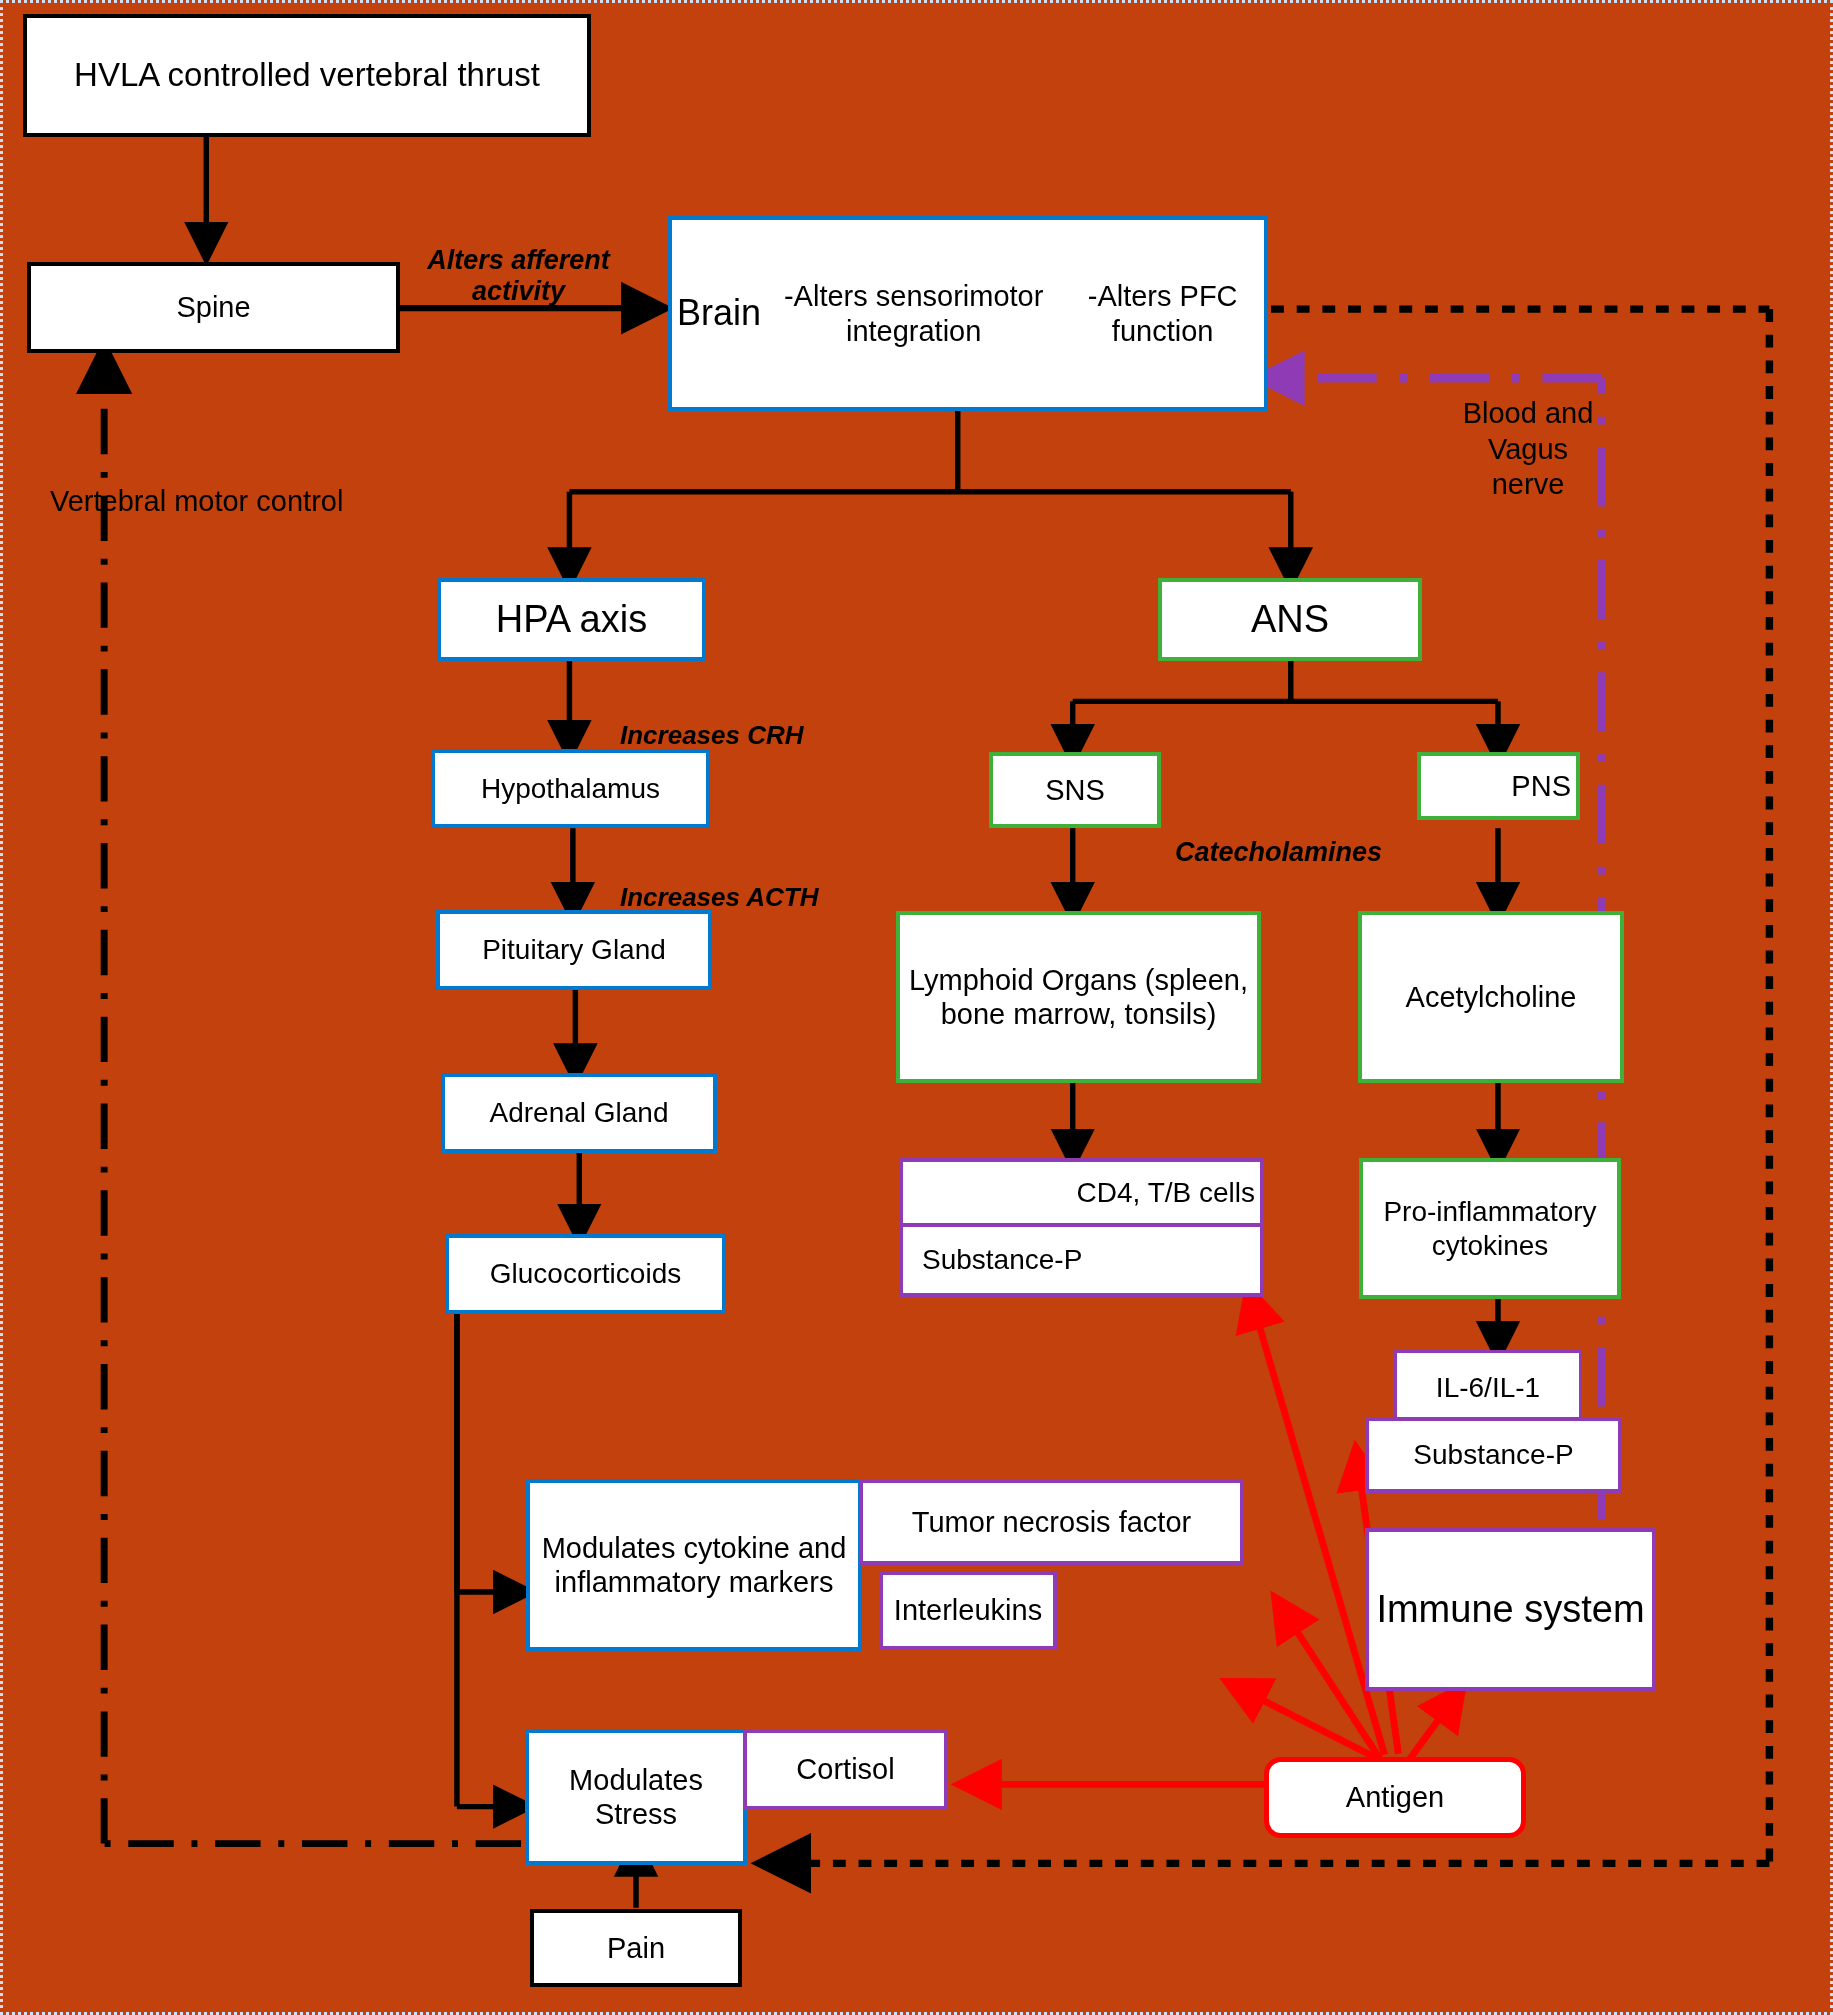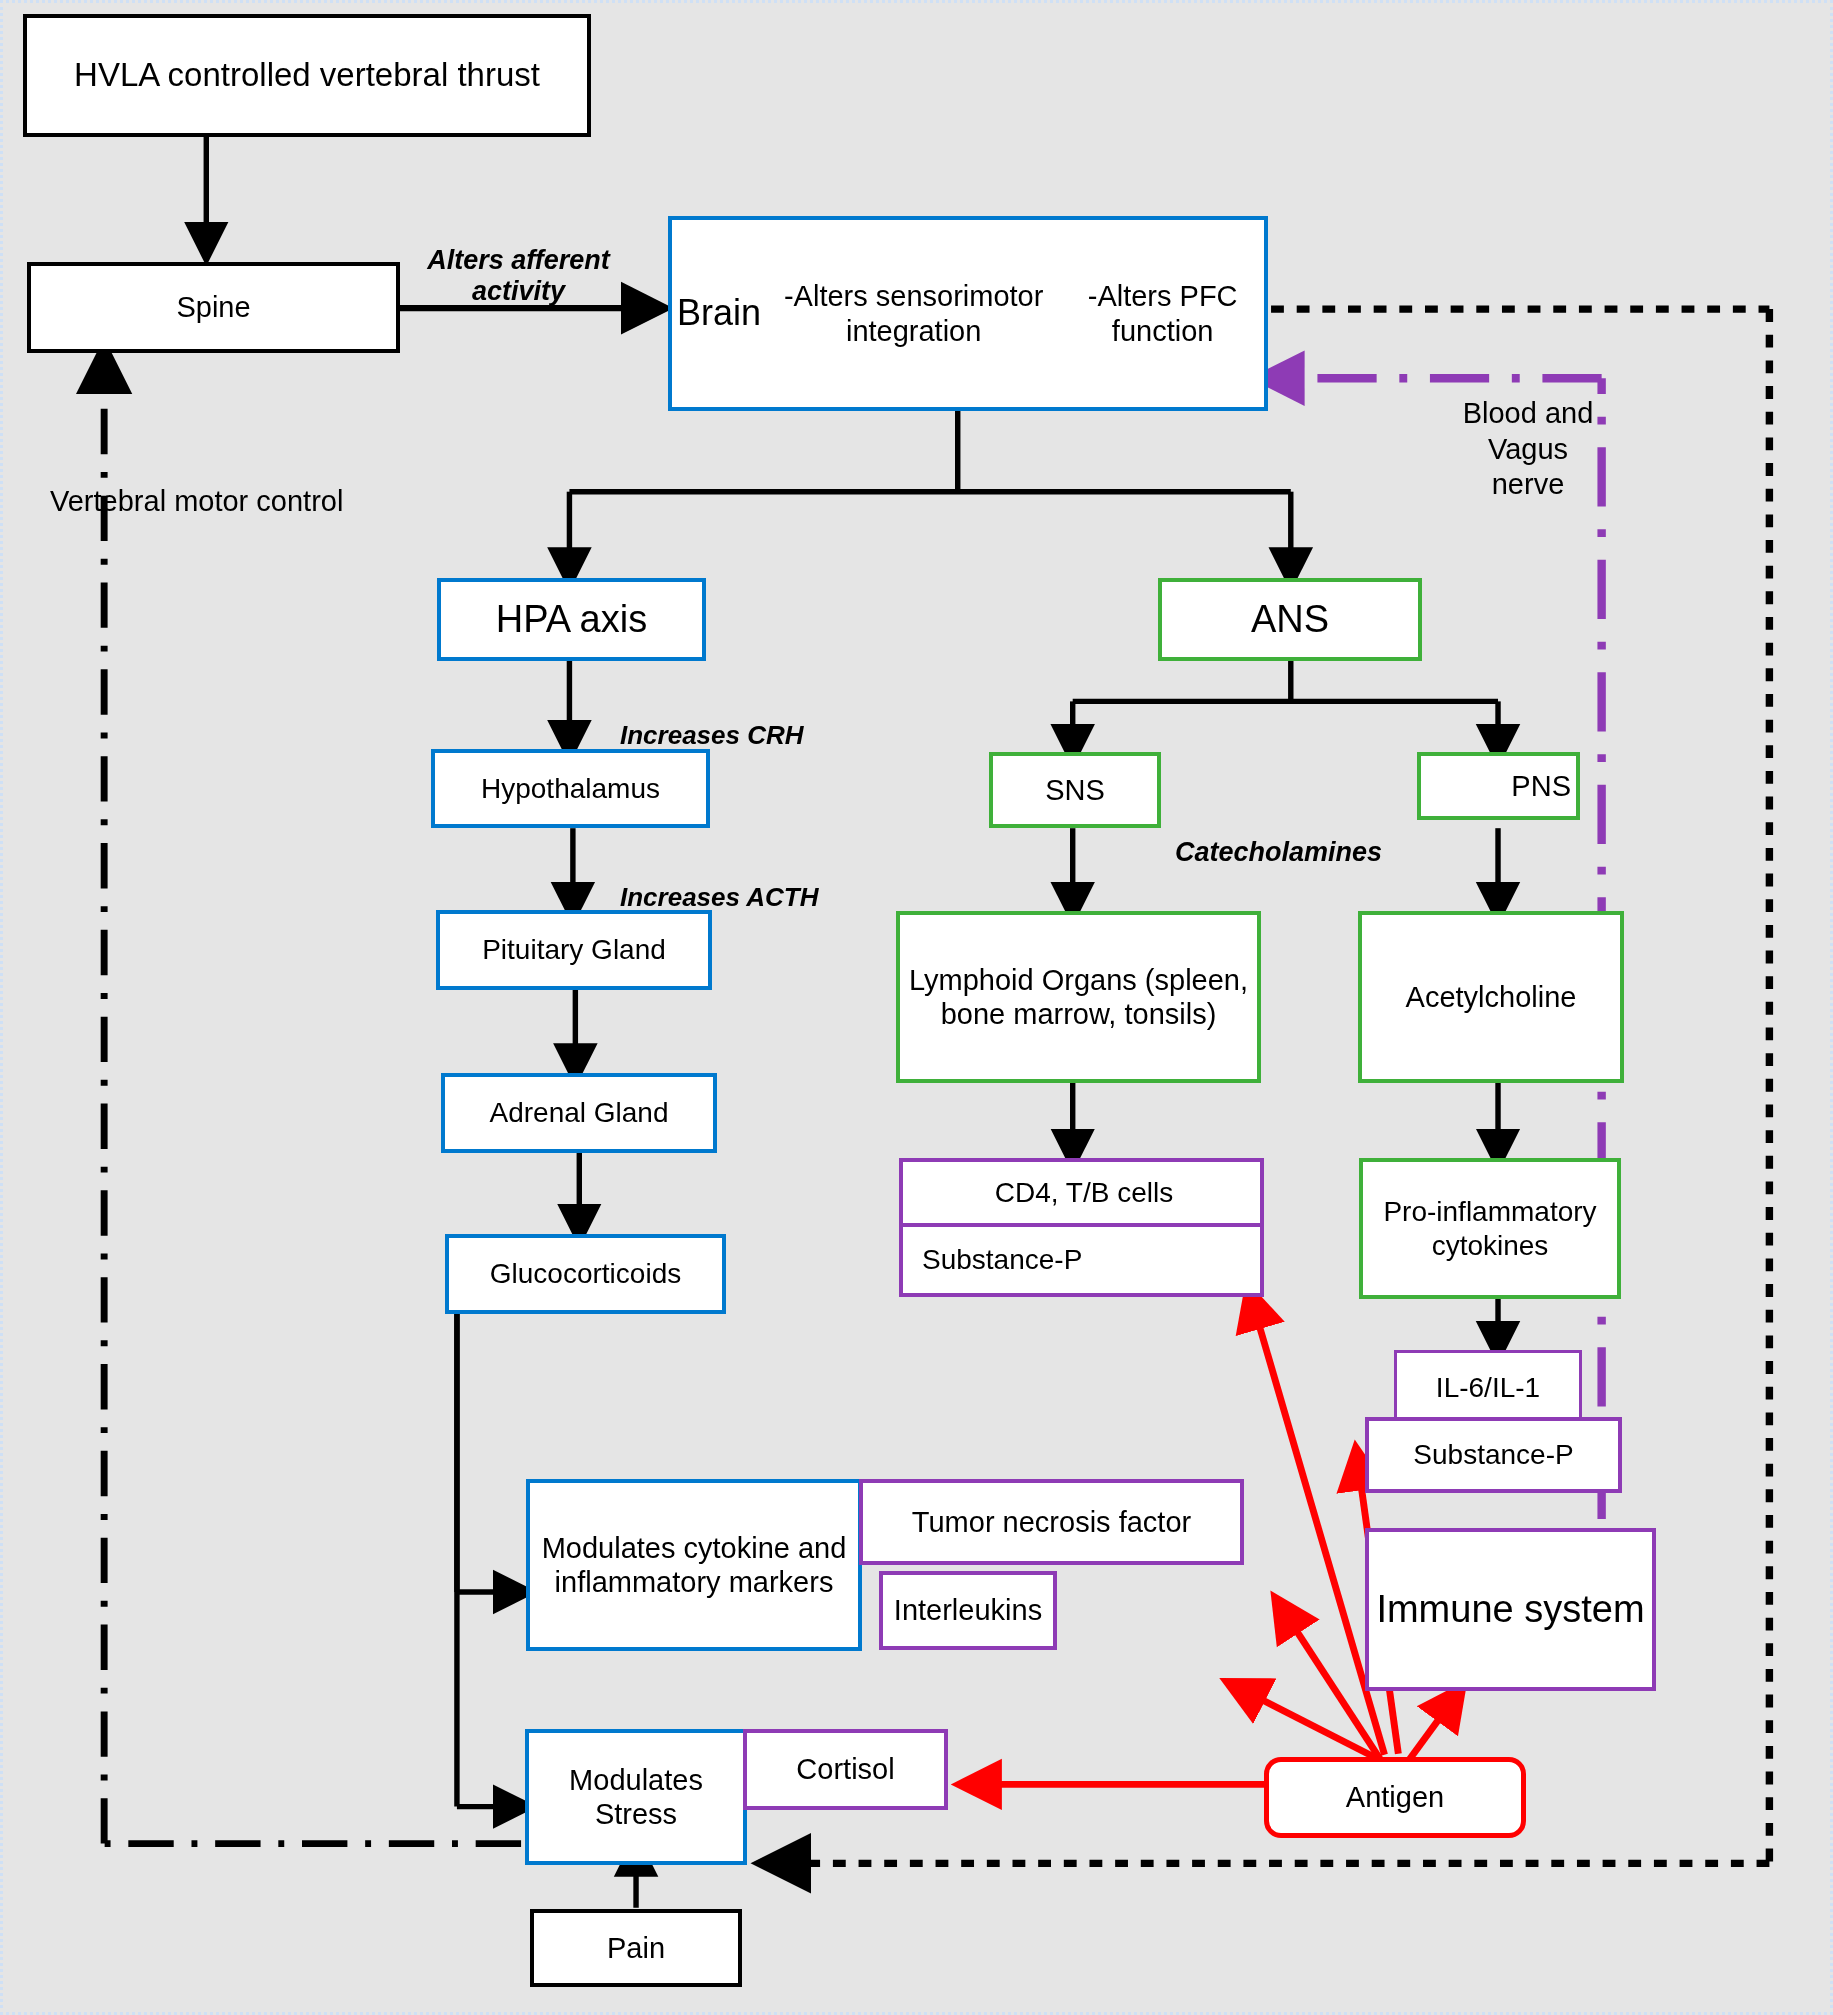--- a/index.html
+++ b/index.html
@@ -1,20 +1,20 @@
 <!DOCTYPE html>
 <html style="font-size:8px"><head>
 <meta charset="utf-8">
 <style>
   html,body{margin:0;padding:0;background:#ffffff;}
   body{font-family:"Liberation Sans", sans-serif;}
   #stage{
     position:relative;
     width:1833px;height:2015px;
-    background:#e5e5e5;
+    background:#c2410c;
     overflow:hidden;
     border:3px dotted #cfe0f5;
     box-sizing:border-box;
   }
   .box{
     position:absolute;
     box-sizing:border-box;
     background:#ffffff;
     display:flex;align-items:center;justify-content:center;
     text-align:center;
@@ -188,21 +188,21 @@
   </div>
 
   <div class="box gr" style="left:893px;top:908px;width:365px;height:172px;font-size:29px;">
     <span>Lymphoid Organs (spleen, bone marrow, tonsils)</span>
   </div>
 
   <div class="box gr" style="left:1355px;top:908px;width:266px;height:172px;font-size:29px;">
     <span>Acetylcholine</span>
   </div>
 
-  <div class="box pu" style="left:896px;top:1155px;width:365px;height:69px;font-size:28px;justify-content:center;padding-left:10px;">
+  <div class="box pu" style="left:896px;top:1155px;width:365px;height:69px;font-size:28px;justify-content:flex-end;padding-left:10px;">
     <span>CD4, T/B cells</span>
   </div>
 
   <div class="box pu" style="left:896px;top:1220px;width:365px;height:74px;font-size:28px;justify-content:flex-start;padding-left:19px;">
     <span>Substance-P</span>
   </div>
 
   <div class="box gr" style="left:1356px;top:1155px;width:262px;height:141px;font-size:28px;">
     <span>Pro-inflammatory cytokines</span>
   </div>

